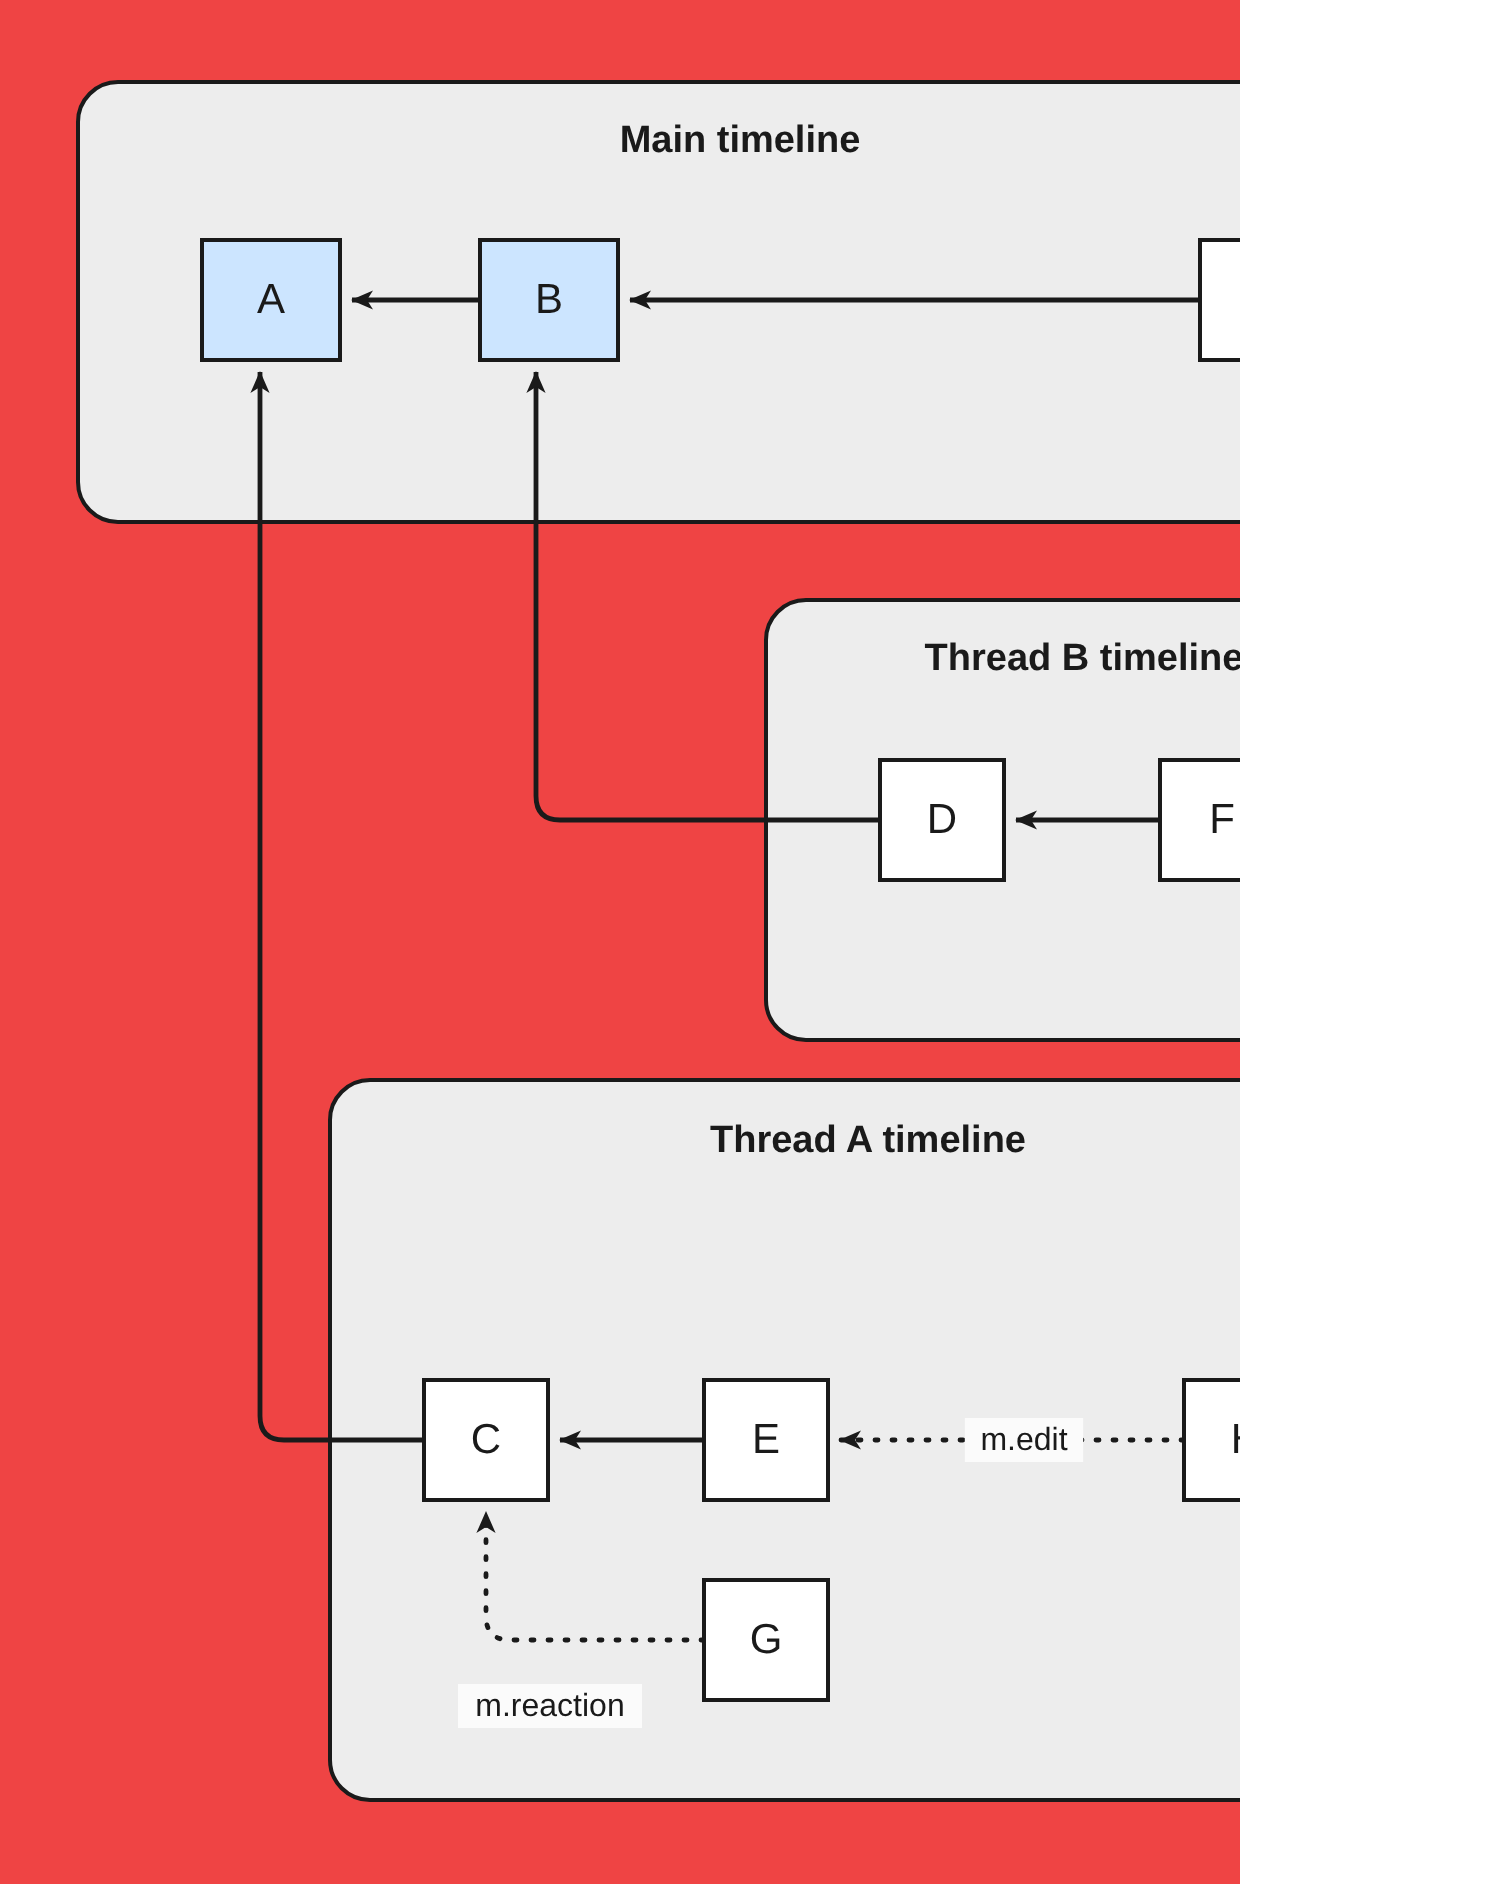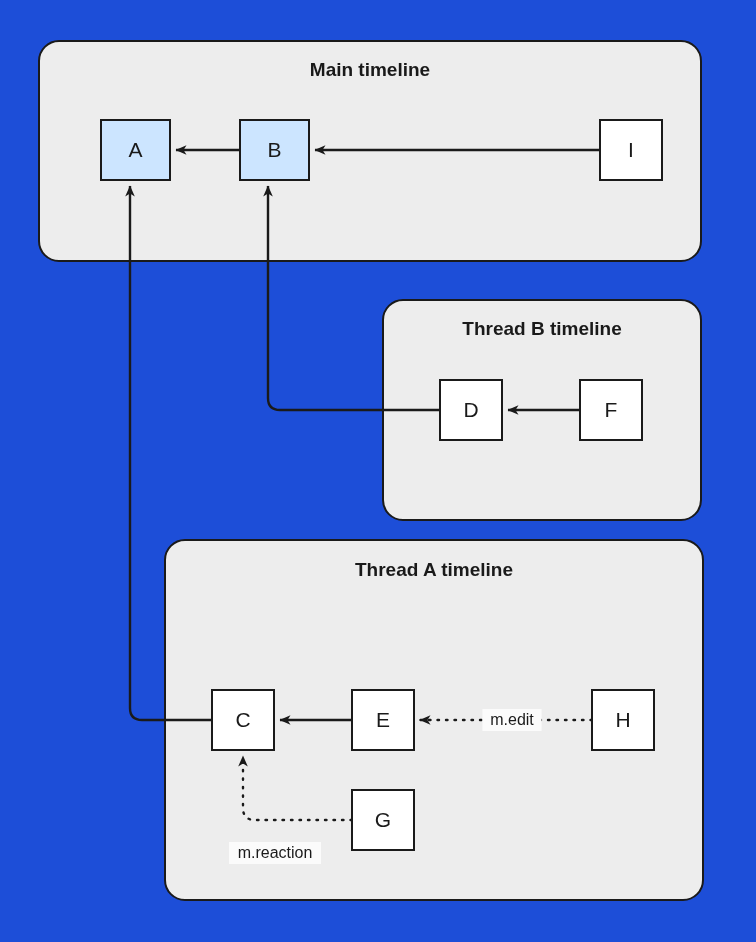--- a/index.html
+++ b/index.html
@@ -2,23 +2,23 @@
 <html><head>
 <meta charset="utf-8">
 <style>
   html, body {
     margin: 0;
     padding: 0;
     background: #ffffff;
   }
   #canvas {
     position: relative;
-    width: 756px;
+    width: 620px;
     height: 942px;
-    background: #1d4ed8;
+    background: #ef4444;
     font-family: "Liberation Sans", sans-serif;
     overflow: hidden;
     text-decoration: underline;
   }
   #diagram-svg {
     position: absolute;
     left: 0;
     top: 0;
     width: 756px;
     height: 942px;

